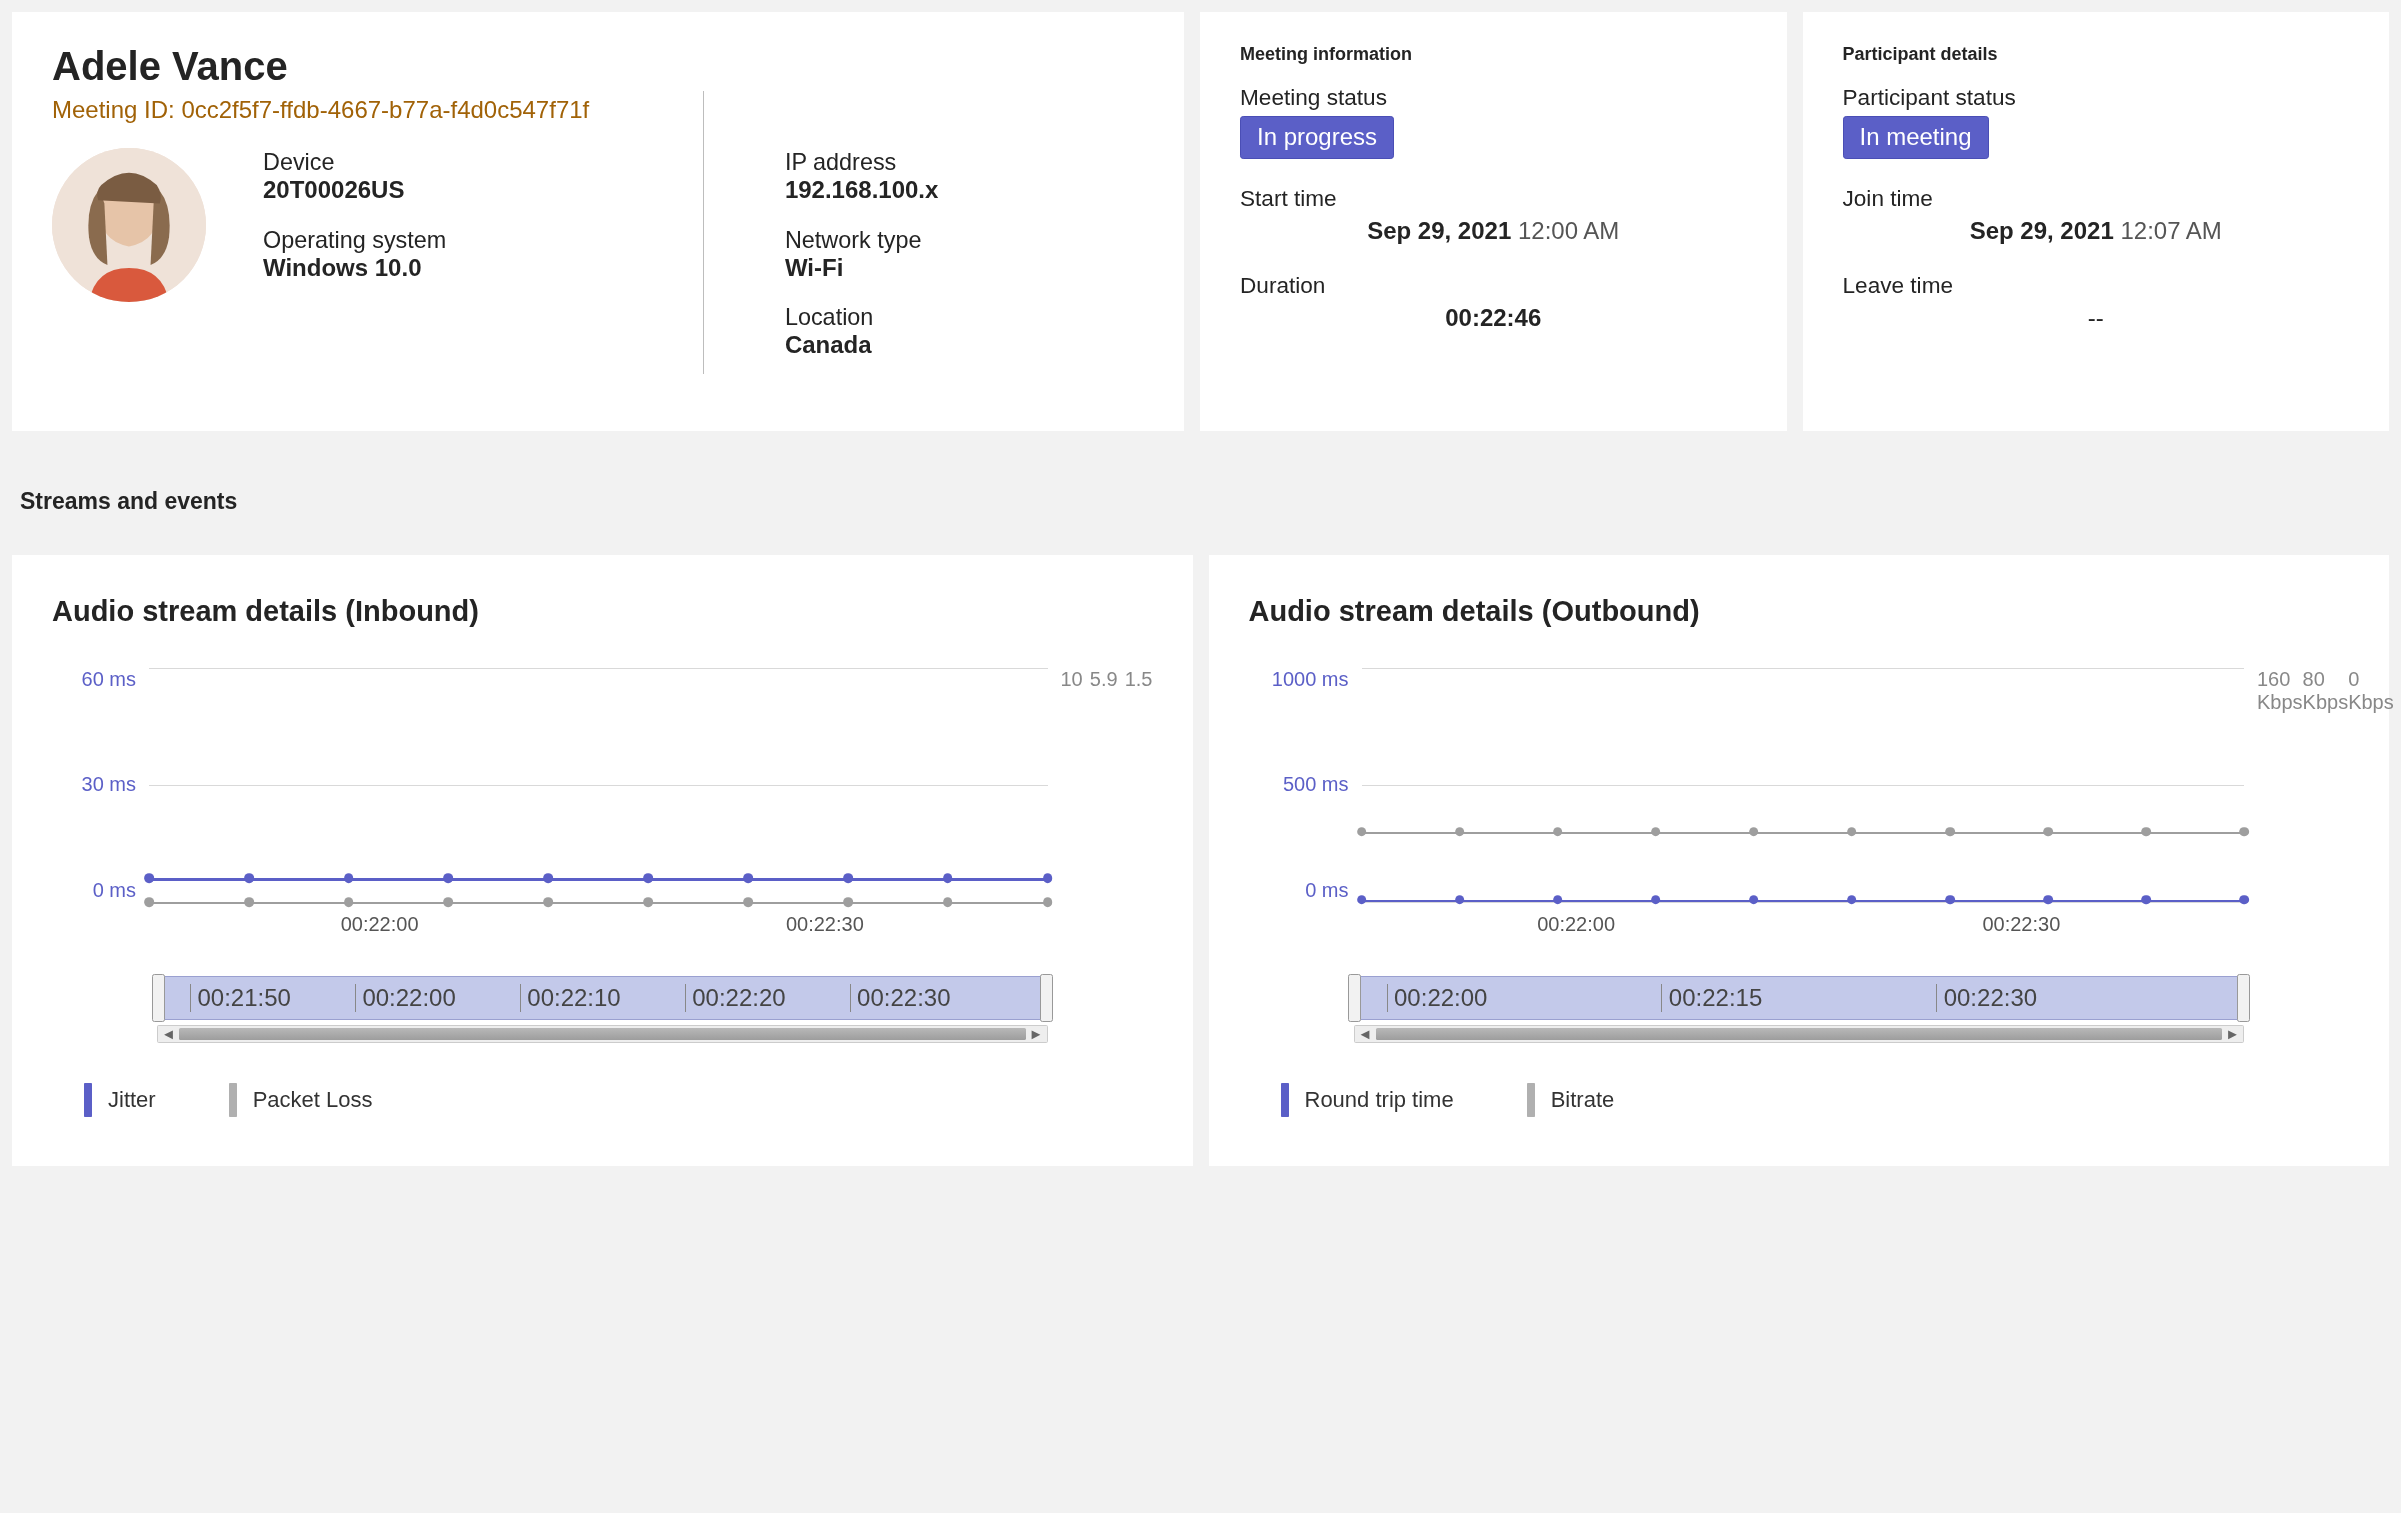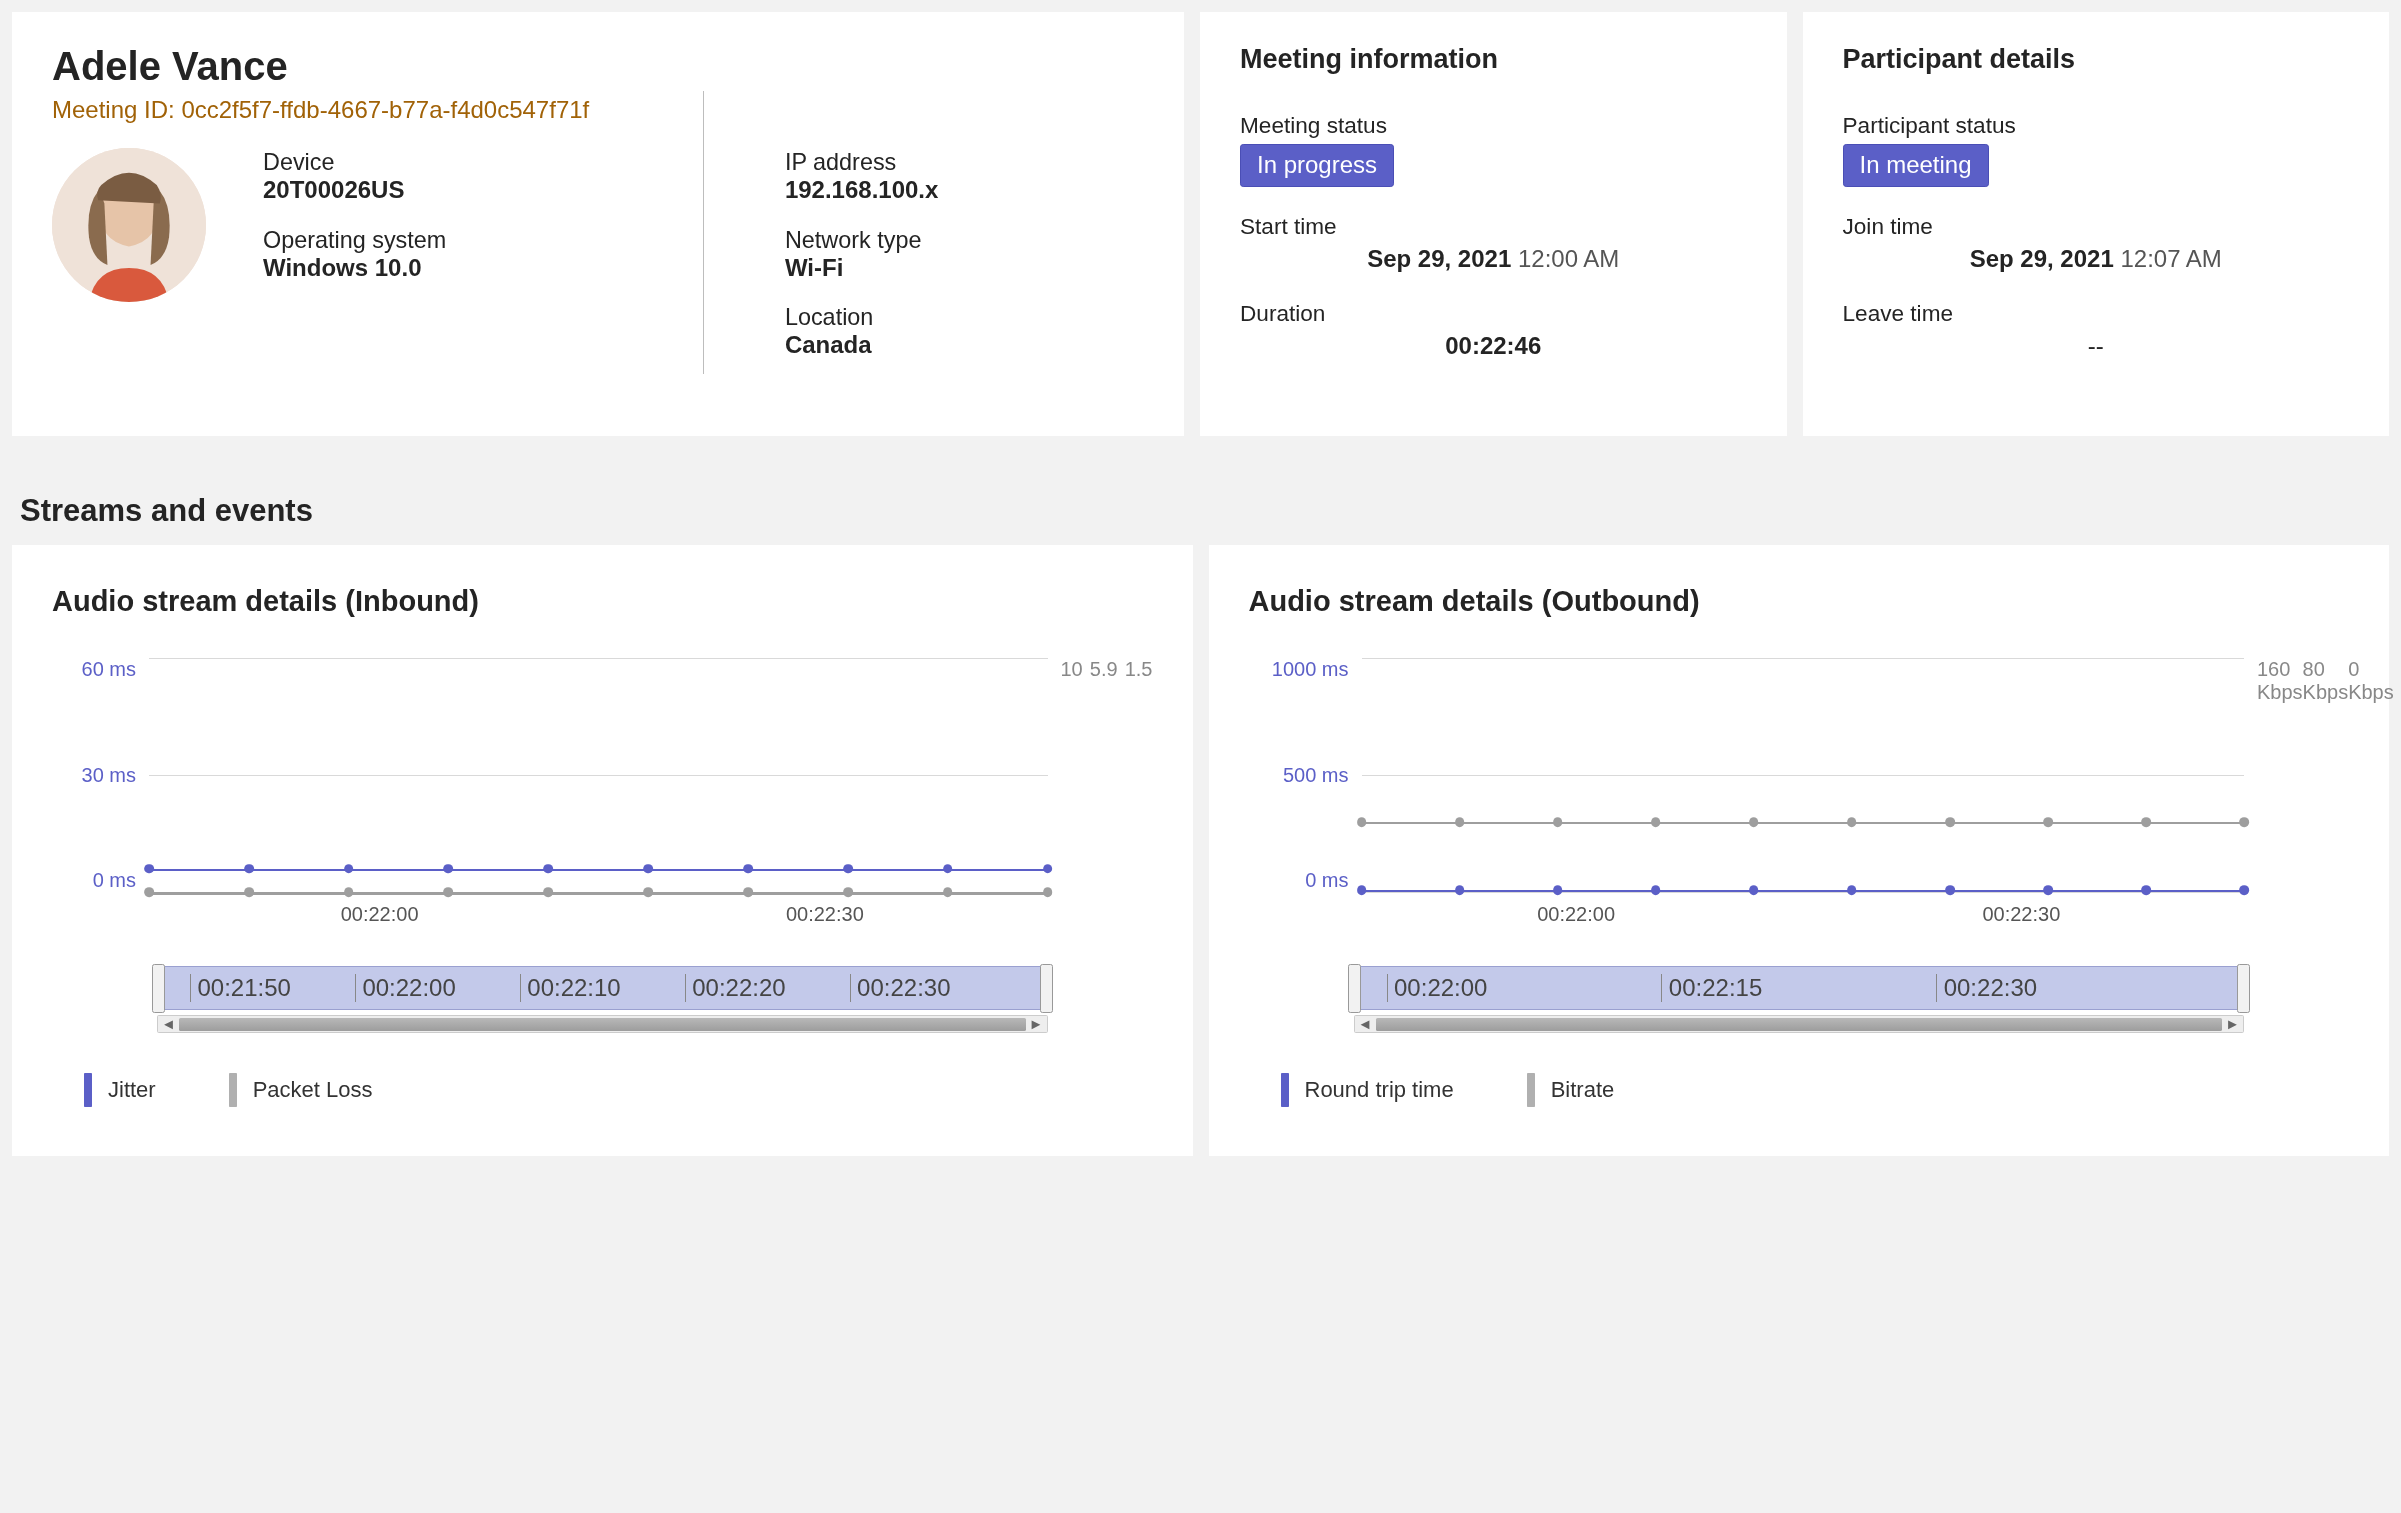--- a/index.html
+++ b/index.html
@@ -64,23 +64,23 @@
   .vdiv {
     width: 0.8px;
     background: #bdbdbd;
     align-self: stretch;
     margin: -57px 24px 8px 24px;
   }
   .card-meeting, .card-participant {
     flex: 1;
   }
   .card-title {
-    font-size: 27px;
+    font-size: 18px;
     font-weight: 700;
-    margin: 0 0 38px 0;
+    margin: 0 0 20px 0;
   }
   .field-label {
     font-size: 22.6px;
     color: #242424;
     margin-bottom: 4.9px;
   }
   .field-value {
     font-size: 24px;
     margin-bottom: 27.5px;
     text-align: center;
@@ -91,23 +91,23 @@
     display: inline-block;
     background: #5b5fc7;
     color: #fff;
     padding: 6.5px 16px;
     font-size: 24px;
     border-radius: 3.2px;
     margin-bottom: 27.5px;
     border: 0.8px solid #4a4eb5;
   }
   .section-title {
-    font-size: 31px;
+    font-size: 23px;
     font-weight: 700;
-    margin: 57px 0 16px 8px;
+    margin: 57px 0 40px 8px;
   }
   .chart-row {
     display: flex;
     gap: 16px;
   }
   .chart-card {
     background: #fff;
     flex: 1;
     padding: 40px 40px 49px 40px;
   }

